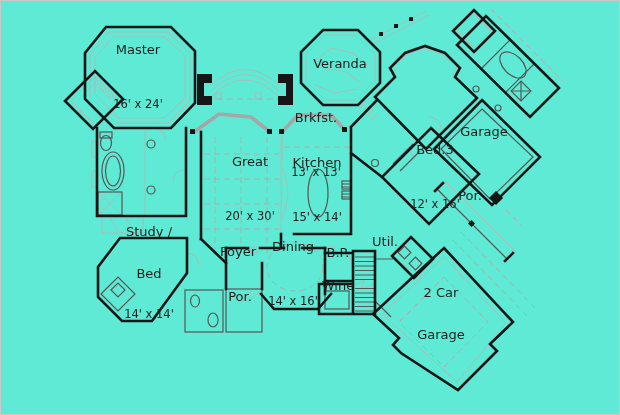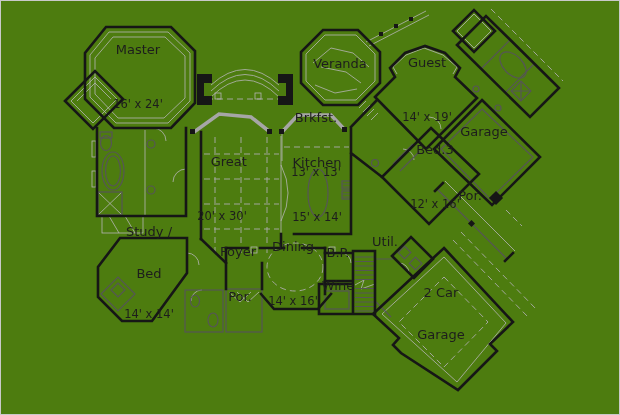--- a/index.html
+++ b/index.html
@@ -1,16 +1,16 @@
 <!DOCTYPE html>
 <html><head>
 <meta charset="utf-8">
 <style>
   html,body{margin:0;padding:0;background:#fff;}
-  .stage{position:relative;width:620px;height:415px;background:#4d7c0f;
+  .stage{position:relative;width:620px;height:415px;background:#5eead4;
          border:1px solid #c9c9c9;box-sizing:border-box;overflow:hidden;
          font-family:"DejaVu Sans","Liberation Sans",sans-serif;}
   .plan-svg{position:absolute;left:0;top:0;}
   .room-label{position:absolute;transform:translate(-50%,-50%);text-align:center;
               color:#1d1d1d;font-size:13px;line-height:1.07;white-space:pre;pointer-events:none;}
   .room-label span{display:block;}
   .room-label span:empty{display:none;}
   .room-label .dims{font-size:11.5px;}
 </style>
 </head>
@@ -209,36 +209,31 @@
   <div class="room-label" style="left: 137px; top: 76px;">
     <span class="nm">Master</span>
     
     <span class="dims">16' x 24'</span>
   </div>
   <div class="room-label" style="left: 339px; top: 77px;">
     <span class="nm">Veranda</span>
     
     
   </div>
-  <div class="room-label" style="left: 426px; top: 89px;">
-    <span class="nm">Guest</span>
-    
-    <span class="dims">14' x 19'</span>
-  </div>
   <div class="room-label" style="left: 483px; top: 145px;">
     <span class="nm">Garage</span>
     
     
   </div>
   <div class="room-label" style="left: 315px; top: 144px;">
     <span class="nm">Brkfst.</span>
     
     <span class="dims">13' x 13'</span>
   </div>
-  <div class="room-label" style="left: 221px; top: 188px; text-align: right;">
+  <div class="room-label" style="left: 249px; top: 188px;">
     <span class="nm">Great</span>
     
     <span class="dims">20' x 30'</span>
   </div>
   <div class="room-label" style="left: 316px; top: 189px;">
     <span class="nm">Kitchen</span>
     
     <span class="dims">15' x 14'</span>
   </div>
   <div class="room-label" style="left: 434px; top: 176px;">

